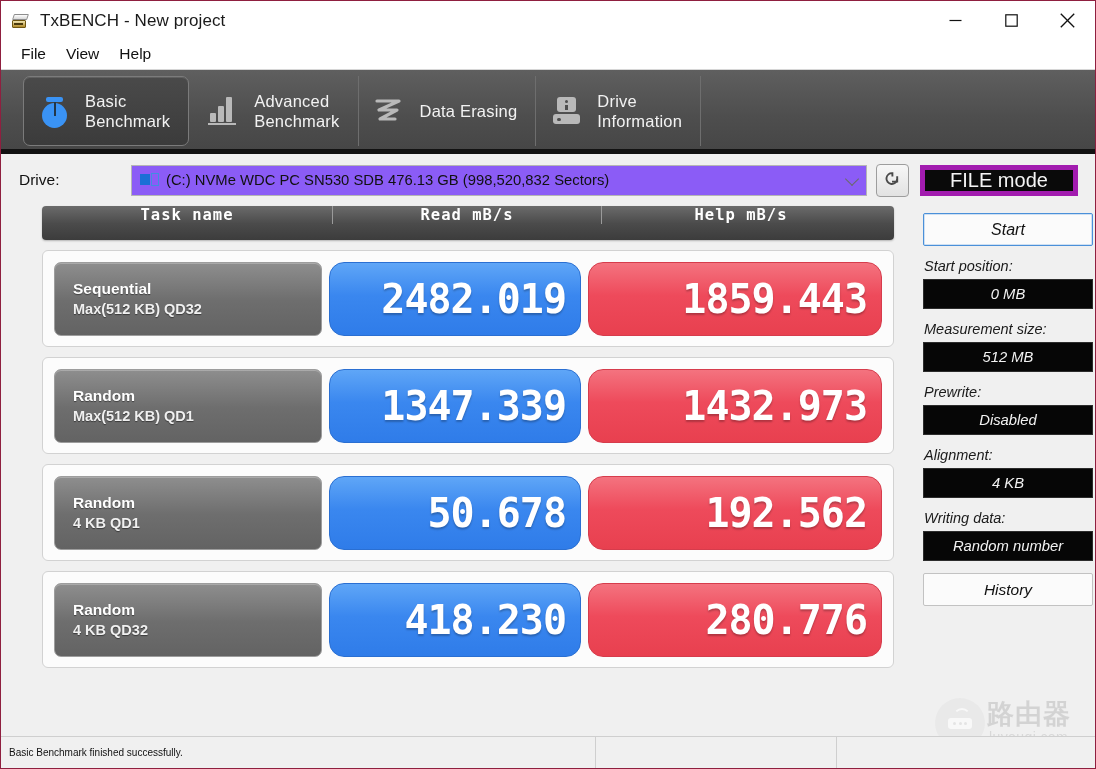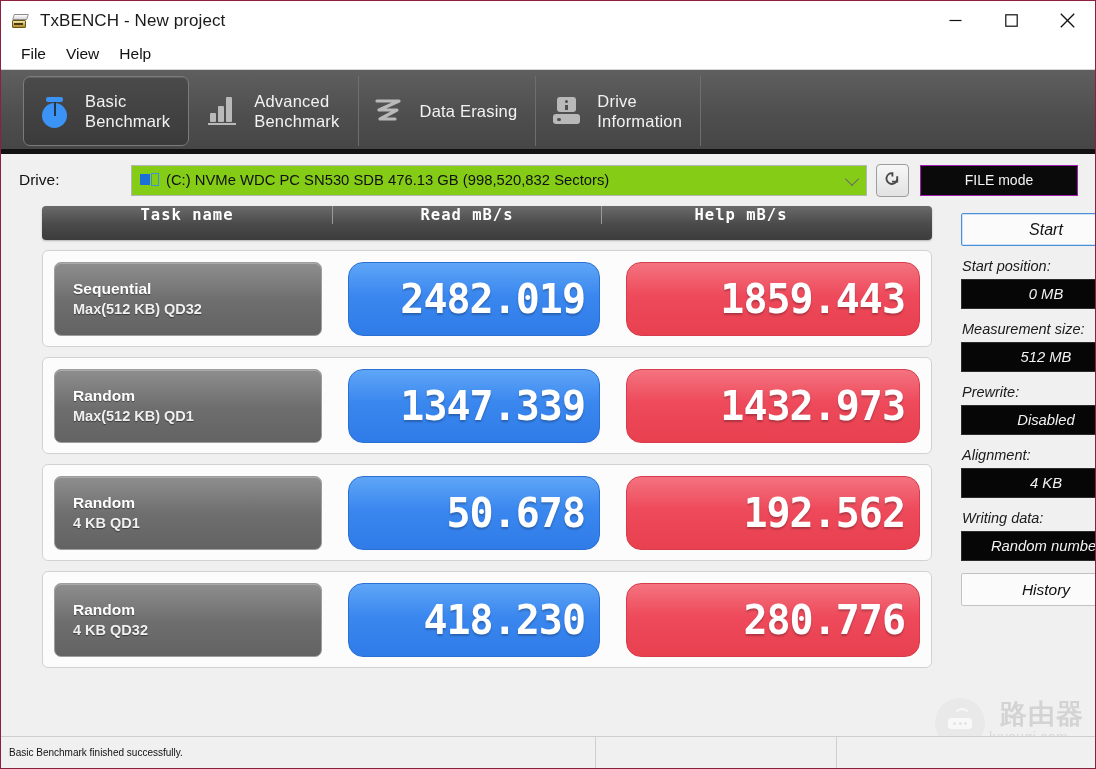--- a/index.html
+++ b/index.html
@@ -180,21 +180,21 @@
   .driverow {
     height: 52px;
     display: flex; align-items: center;
     padding: 0 17px 0 18px;
     box-sizing: border-box;
   }
   .drive-label { font-size: 15.5px; color: #111; width: 112px; }
   .drive-combo {
     flex: 1;
     height: 31px;
-    background: #84cc16;
+    background: #8b5cf6;
     border: 1px solid #b5b5b5;
     display: flex; align-items: center;
     padding-left: 8px; padding-right: 6px;
     box-sizing: border-box;
     position: relative;
   }
   .drive-glyph { width: 19px; height: 15px; position: relative; margin-right: 7px; flex:none; }
   .drive-glyph .g1 { position:absolute; left:0; top:1px; width:10px; height:11px; background:#1b6fd6; }
   .drive-glyph .g2 { position:absolute; left:11px; top:0px; width:8px; height:13px; border:1.5px solid #3f8fe0; box-sizing:border-box; }
   .drive-text { font-size: 14.8px; color: #111; white-space: nowrap; }
@@ -209,23 +209,23 @@
     width: 33px; height: 33px; margin-left: 9px; flex:none;
     background: linear-gradient(#f7f7f7,#e2e2e2);
     border: 1px solid #9d9d9d;
     border-radius: 4px;
     display:flex; align-items:center; justify-content:center;
     box-sizing: border-box;
   }
   .mode-btn {
     width: 158px; height: 31px; margin-left: 11px; flex:none;
     background: #0a0a0a;
-    border: 1px solid #a21caf;
+    border: 5px solid #a21caf;
     color: #f4f4f4;
-    font-size: 14px;
+    font-size: 20px;
     display:flex; align-items:center; justify-content:center;
     box-sizing: border-box;
   }
 
   
   .content {
     position: relative;
     display: flex;
     padding: 0 17px 0 41px;
     box-sizing: border-box;
@@ -256,21 +256,21 @@
   .res-row {
     margin-top: 10px;
     height: 97px;
     background: #fcfcfc;
     border: 1px solid #d2d2d2;
     border-radius: 6px;
     display: flex;
     align-items: center;
     padding: 0 11px;
     box-sizing: border-box;
-    gap: 26px;
+    gap: 7px;
   }
   .task-box {
     width: 268px; height: 74px;
     background: linear-gradient(#8e8e8e, #6e6e6e 52%, #636363);
     border: 1px solid #9d9d9d;
     border-radius: 7px;
     box-sizing: border-box;
     display: flex; flex-direction: column; justify-content: center;
     padding-left: 18px;
     box-shadow: inset 0 1px 0 rgba(255,255,255,0.25);
@@ -398,21 +398,21 @@
   .wm-ant {
     position: absolute; left: 18px; top: 16px;
     width: 14px; height: 14px;
     border: 2.5px solid #ffffff;
     border-bottom-color: transparent;
     border-left-color: transparent;
     border-right-color: transparent;
     border-radius: 50%;
   }
   .wm-cn {
-    position: absolute; left: 65px; top: 4px;
+    position: absolute; left: 52px; top: 4px;
     font-size: 27px; color: #bdbdbd; font-weight: bold;
     font-family: "DejaVu Sans", sans-serif;
     letter-spacing: 1px;
   }
   .wm-url {
     position: absolute; left: 54px; top: 37px;
     font-size: 14px; color: #c6c6c6;
     letter-spacing: 0.4px;
   }
 </style>

